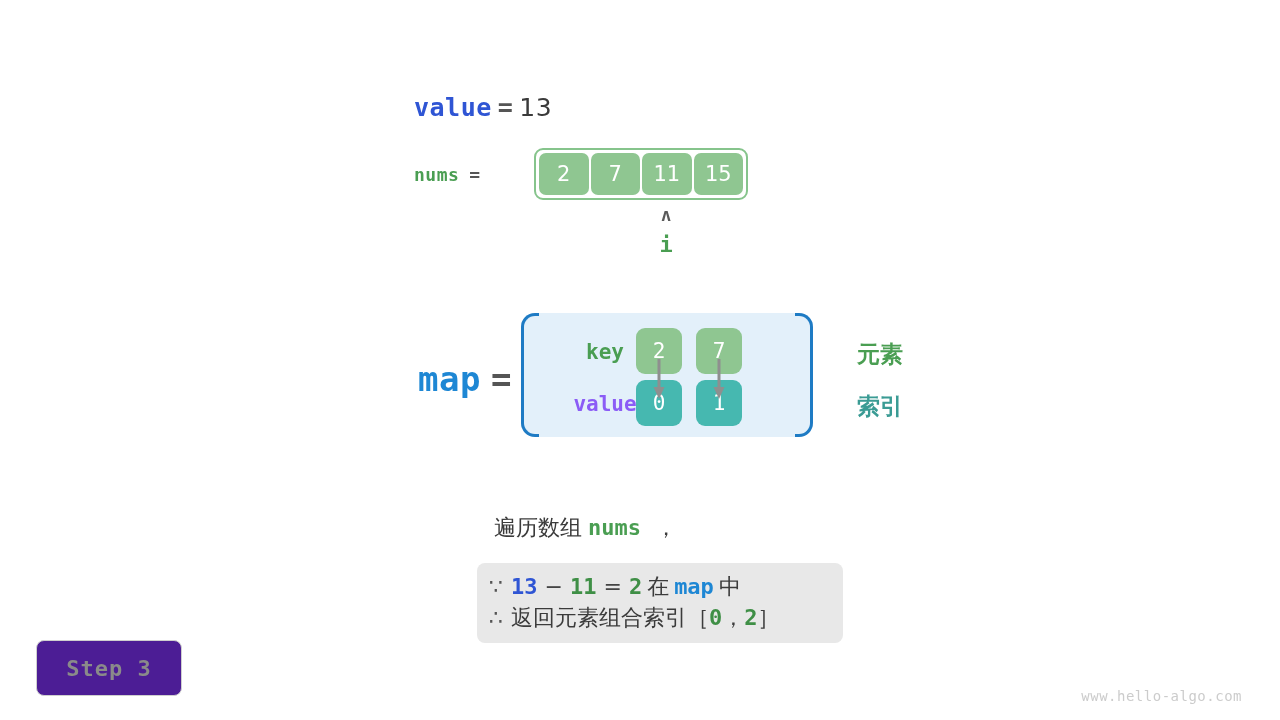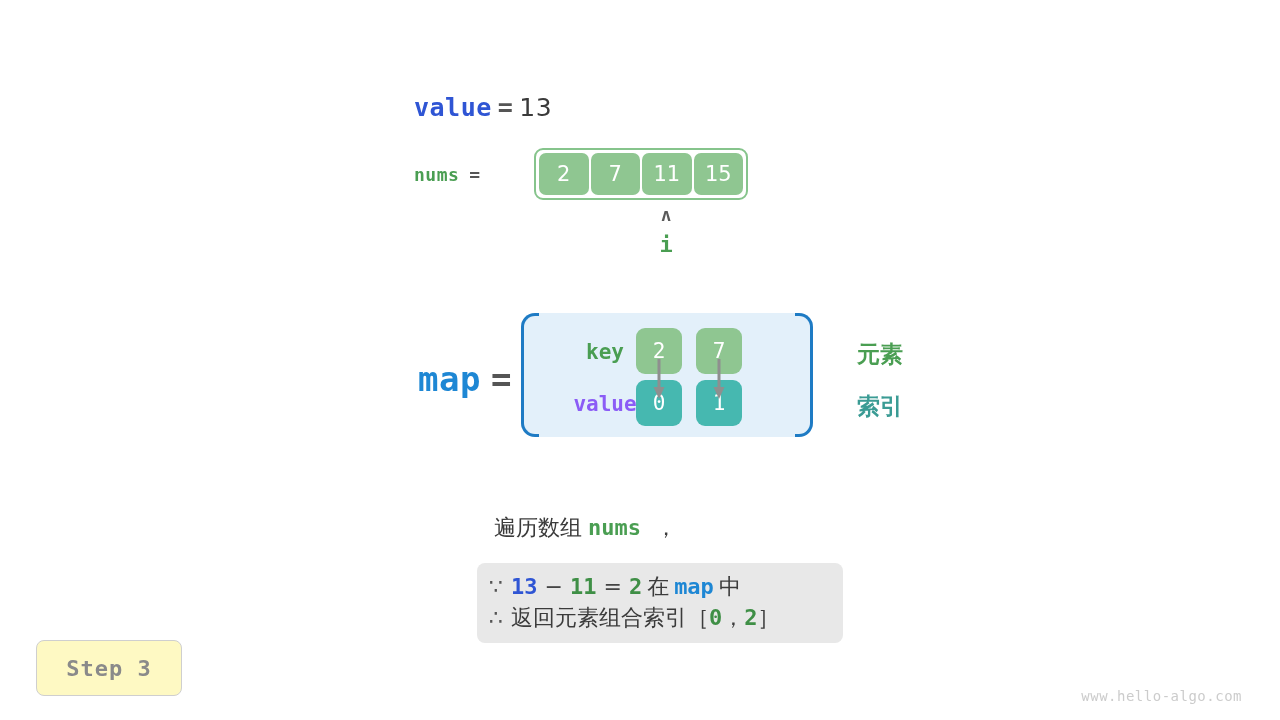--- a/index.html
+++ b/index.html
@@ -222,21 +222,21 @@
   .formula-line .op    { color: #444444; padding: 0 7px; }
   .formula-line .cn    { padding: 0 5px; }
   .formula-line .brk   { color: #3b3b3b; }
 
   
   #step-badge {
     left: 36px; top: 640px;
     width: 144px; height: 54px;
     border: 1px solid #cfcfcf;
     border-radius: 8px;
-    background: #fef9c3;
+    background: #4c1d95;
     color: #8a8a8a;
     font-size: 22px;
     font-weight: bold;
     letter-spacing: 1px;
     display: flex;
     align-items: center;
     justify-content: center;
     font-family: "DejaVu Sans Mono", "Liberation Mono", monospace;
   }
 

